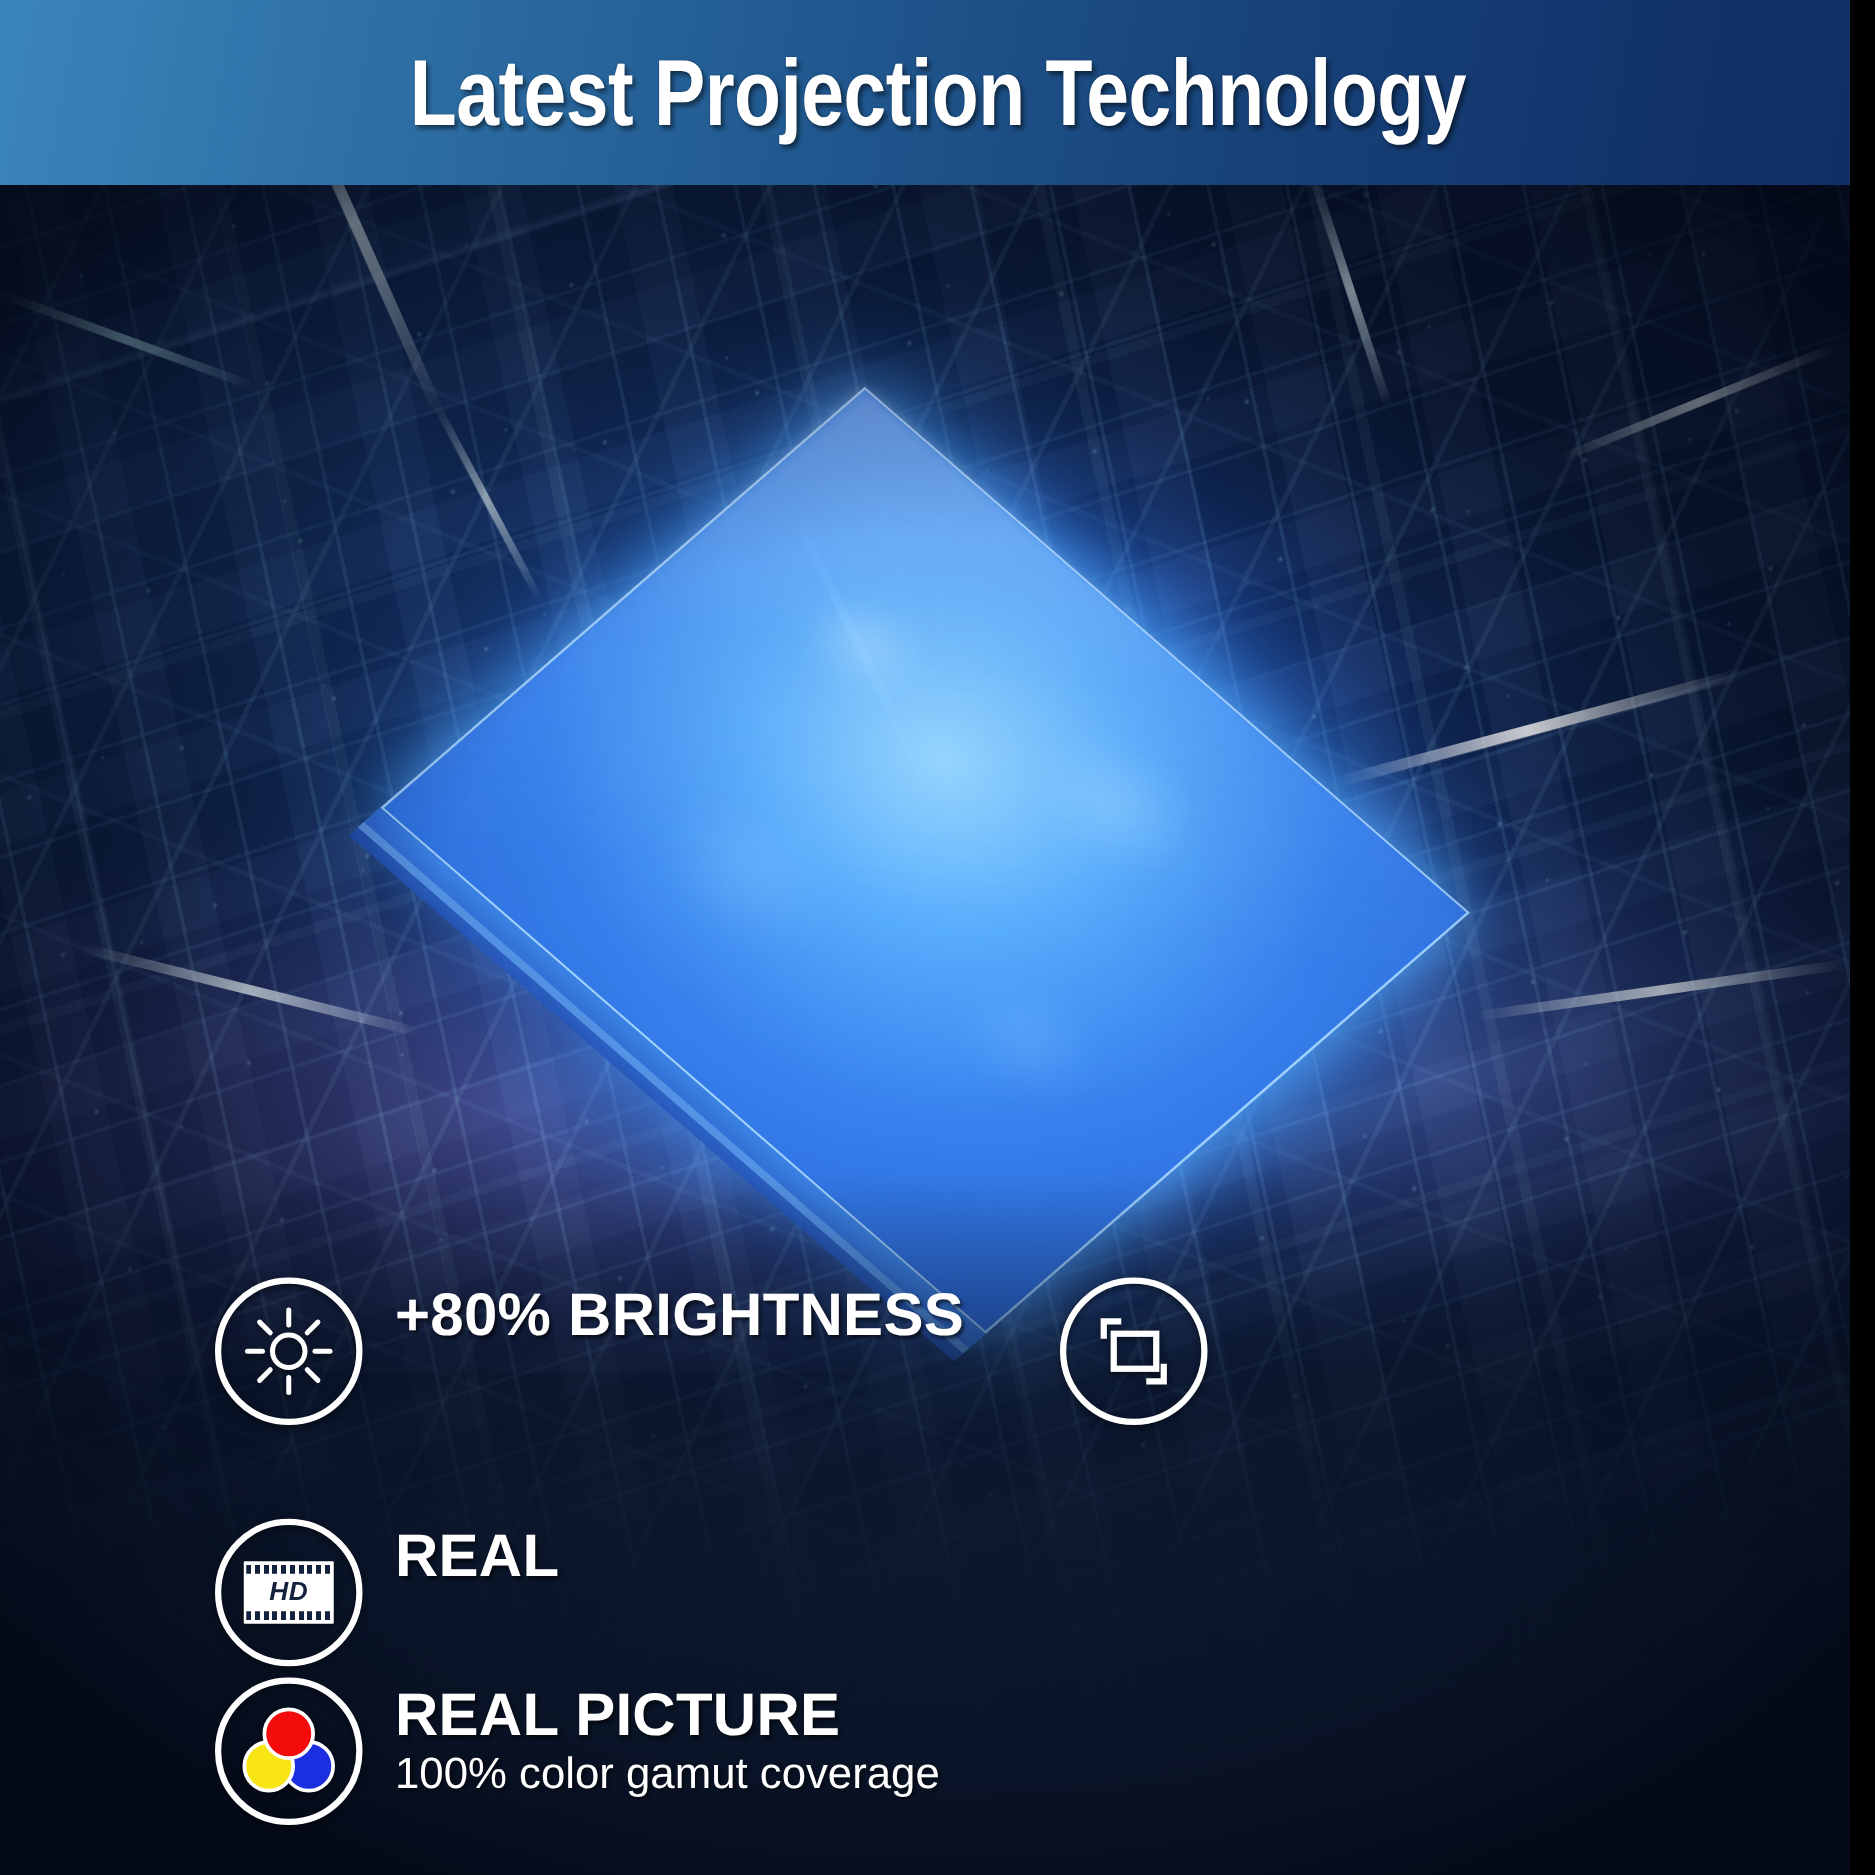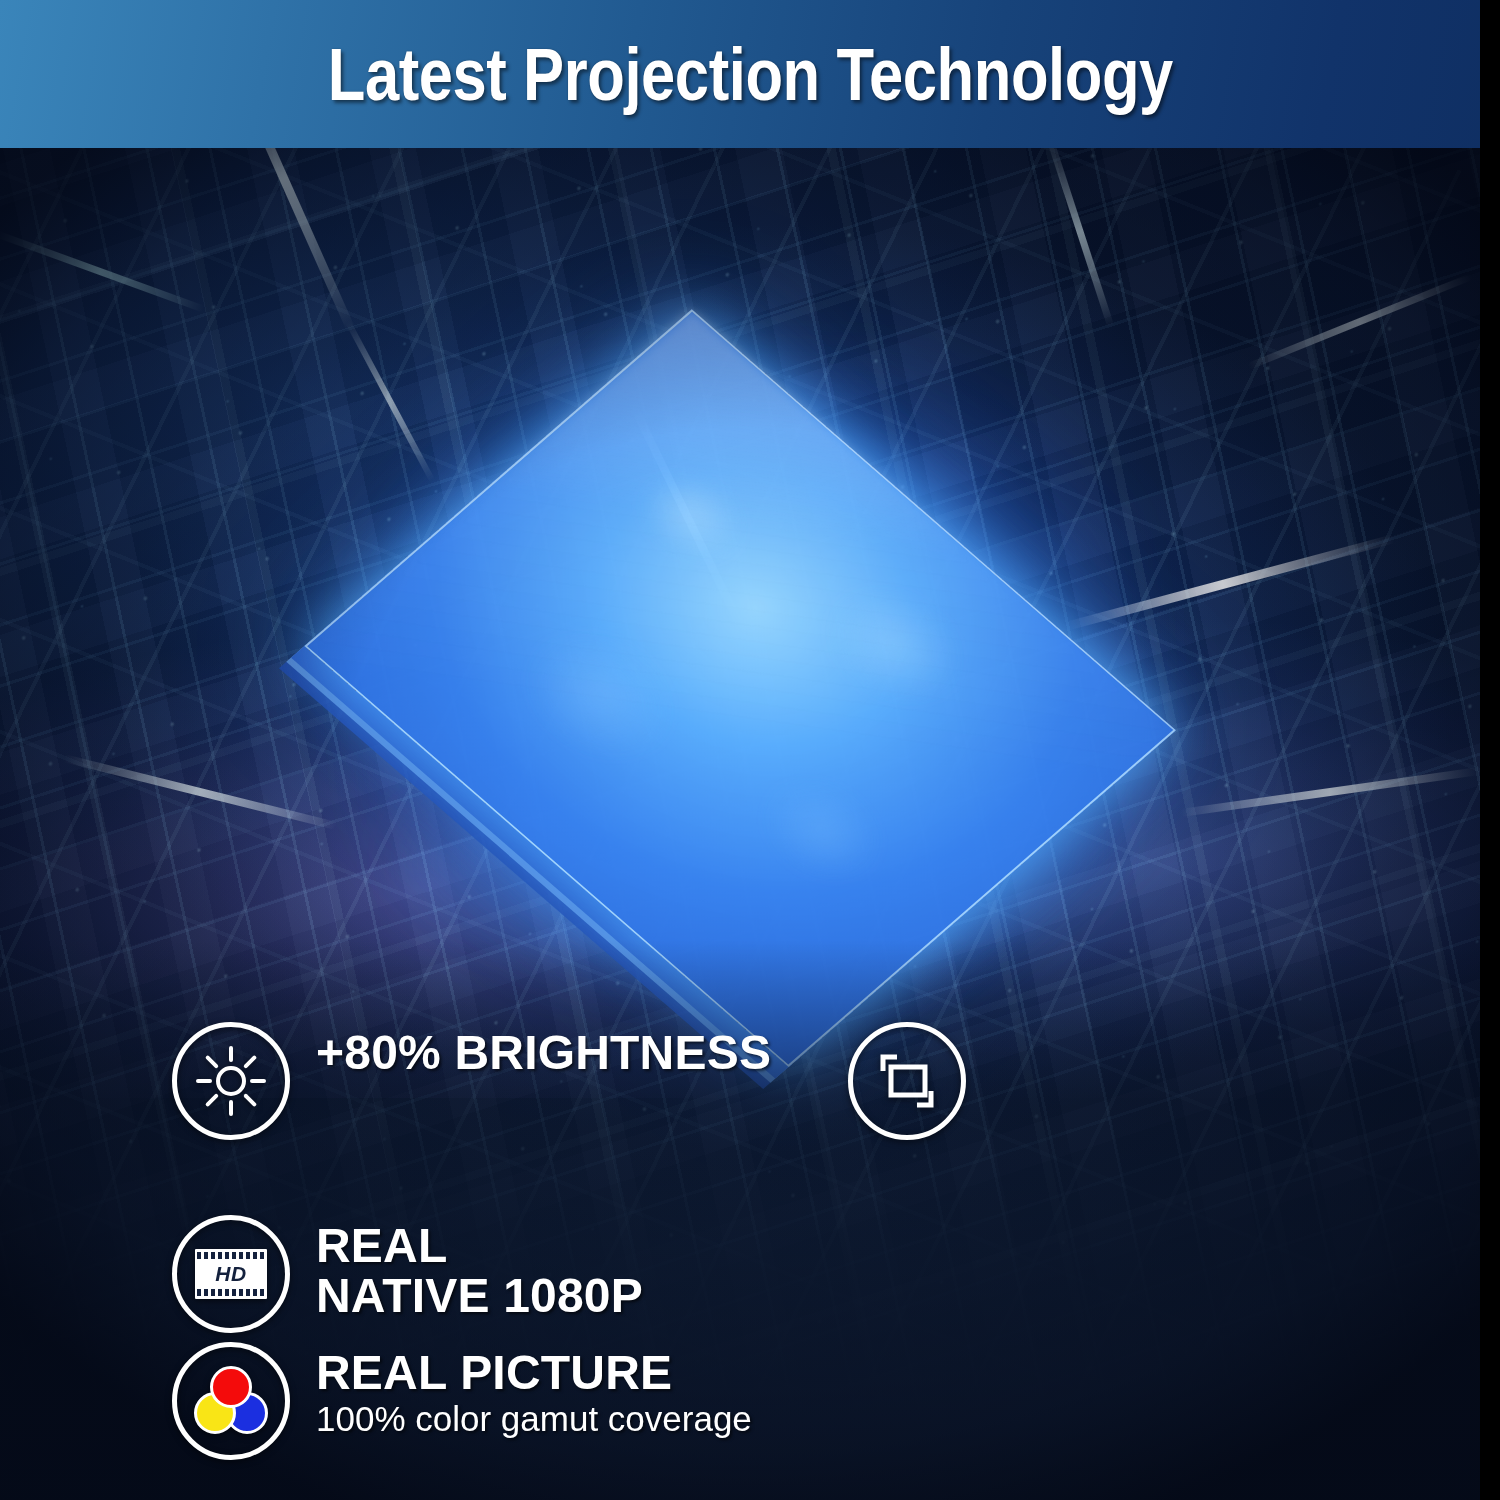--- a/index.html
+++ b/index.html
@@ -278,21 +278,20 @@
     </div>
 
     <div class="feat f-hd">
       <div class="icon-circle">
         <div class="film">
           <span>HD</span>
         </div>
       </div>
       <div class="txt">
         <div class="t1">REAL</div>
-        <div class="t1">NATIVE 1080P</div>
       </div>
     </div>
 
     <div class="feat f-picture">
       <div class="icon-circle">
         <div class="rgb">
           <i class="r"></i>
           <i class="y"></i>
           <i class="b"></i>
         </div>

